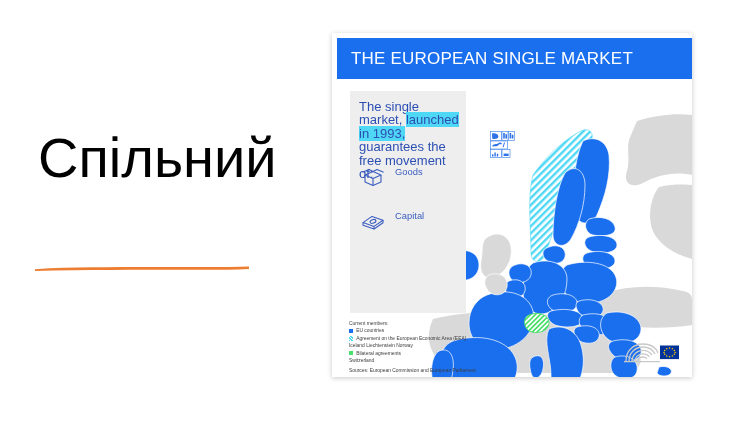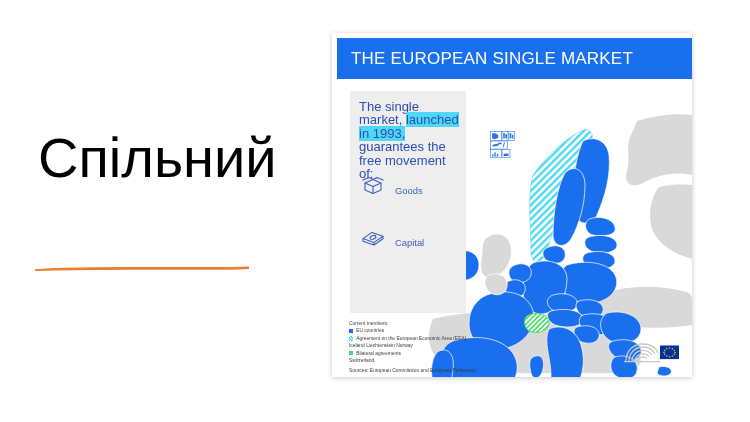--- a/index.html
+++ b/index.html
@@ -49,21 +49,21 @@
     background:#eeeeee;
   }
   #intro-text{
     position:absolute;left:9px;top:9px;width:100px;
     font-size:13px;line-height:13.4px;color:#2c4fb3;
     font-family:"Liberation Sans",sans-serif;
   }
   #intro-text .hl{background:#4fd8f5;}
   .freedom-row{
     position:absolute;left:10px;width:104px;height:30px;
-    display:flex;align-items:flex-end;gap:9px;
+    display:flex;align-items:flex-start;gap:9px;
   }
   .freedom-icon{width:26px;height:22px;flex:0 0 26px;}
   .freedom-icon svg{display:block;width:26px;height:22px;}
   .freedom-label{
     font-size:9.4px;color:#3b5ec0;
     font-family:"Liberation Sans",sans-serif;white-space:nowrap;
   }
   
   #thumb-cluster{position:absolute;left:153px;top:52px;width:32px;height:27px;}
   #thumb-cluster svg{display:block;width:32px;height:27px;}
@@ -240,21 +240,21 @@
               <path d="M21,9 L21,16 L13,19.4"></path>
               <path d="M2.4,6.2 L9,3.4 L13,5.6"></path>
               <path d="M23.6,6.2 L17,3.4 L13,5.6"></path>
             </g>
           </svg>
         </span>
         <span class="freedom-label">Goods</span>
       </div>
 
 
-      <div class="freedom-row" style="top:127px">
+      <div class="freedom-row" style="top:119px">
         <span class="freedom-icon">
           <svg viewBox="0 0 26 22" aria-hidden="true">
             <g fill="none" stroke="#3b5ec0" stroke-width="1.1" stroke-linejoin="round">
               <path d="M3,12.6 L12,6.4 L23,10.2 L14,16.4 Z"></path>
               <path d="M3,12.6 L3,15.2 L14,19 L14,16.4"></path>
               <path d="M23,10.2 L23,12.8 L14,19"></path>
               <ellipse cx="13" cy="11.4" rx="3" ry="1.8" transform="rotate(-20 13 11.4)"></ellipse>
             </g>
           </svg>
         </span>

